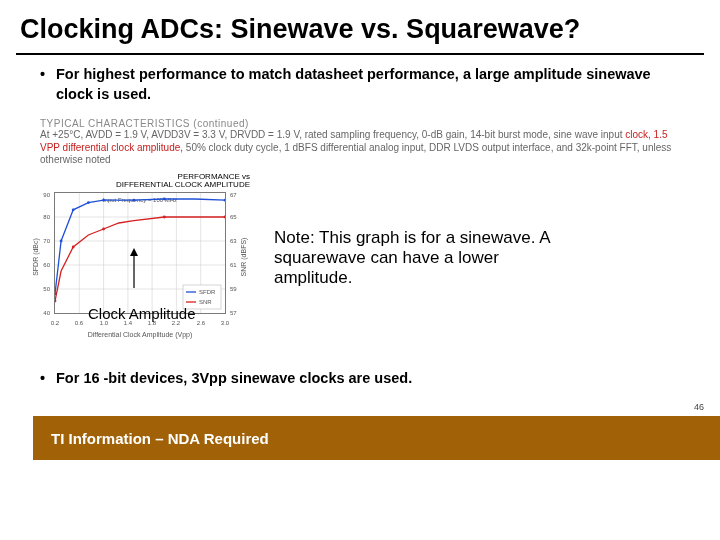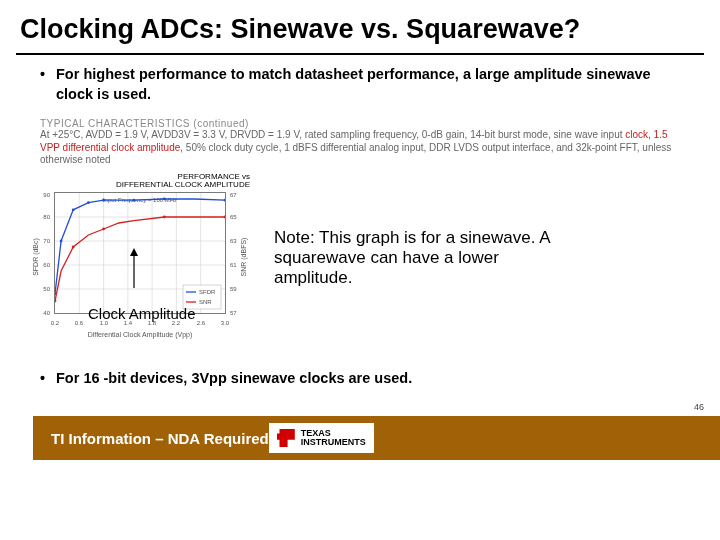--- a/index.html
+++ b/index.html
@@ -273,22 +273,15 @@
   <div class="body" style="padding-top:16px">
     <ul class="bullets">
       <li>For 16 -bit devices, 3Vpp sinewave clocks are used.</li>
     </ul>
   </div>
 
   <div class="page-num">46</div>
 
   <div class="footer">
     <div class="label">TI Information – NDA Required</div>
-    <div class="ti-logo">
-      <div class="chip"></div>
-      <div class="txt">
-        <div>TEXAS</div>
-        <div>INSTRUMENTS</div>
-      </div>
-    </div>
   </div>
 
 </div>
 
 </body></html>

